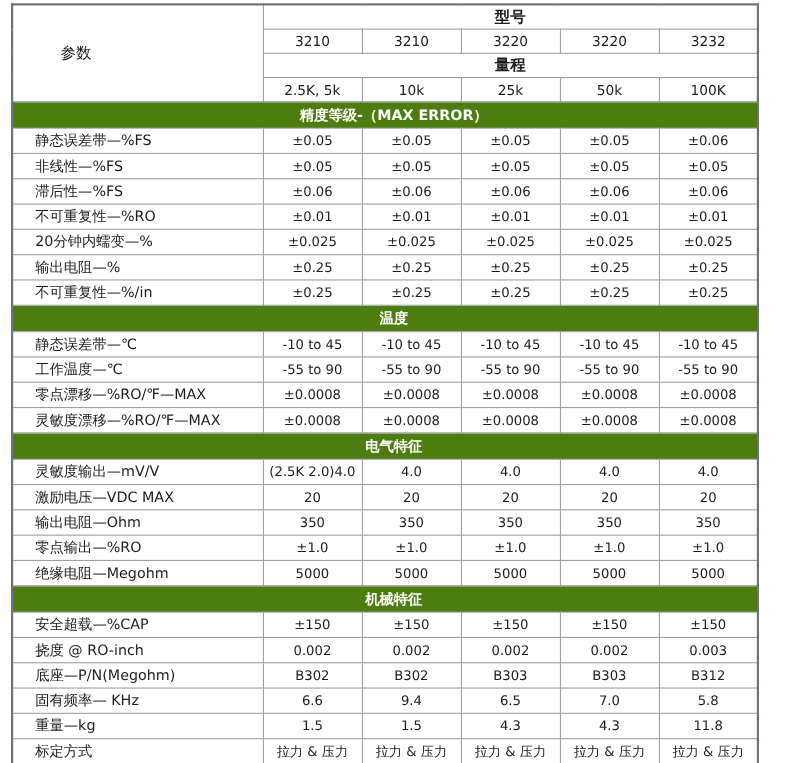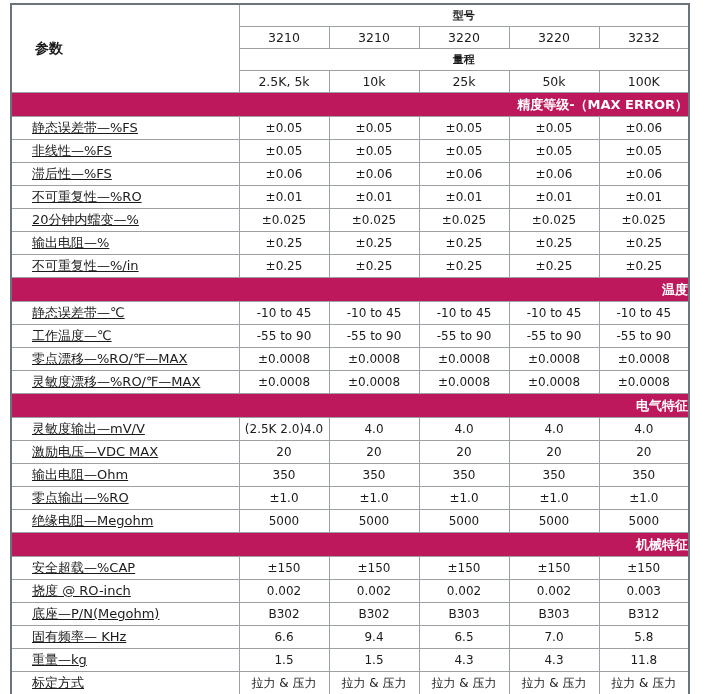--- a/index.html
+++ b/index.html
@@ -28,51 +28,50 @@
     border: 1px solid #9aa0a4;
     font-size: 12px;
     color: #1b1b1b;
     padding: 0;
     height: 21px;
     overflow: hidden;
     white-space: nowrap;
   }
   th.param-cell {
     font-size: 14px;
-    font-weight: bold;
+    font-weight: normal;
     text-align: left;
-    padding-left: 23px;
+    padding-left: 43px;
     vertical-align: middle;
   }
   th.span-header {
-    font-size: 11px;
+    font-size: 14px;
     font-weight: bold;
     text-align: center;
   }
   td.model-cell, td.range-cell {
     text-align: center;
     font-size: 12.5px;
   }
   tr.section-row td {
-    background: #be185d;
+    background: #4d7c0f;
     color: #ffffff;
     font-weight: bold;
     font-size: 13px;
-    text-align: right;
+    text-align: center;
     padding-left: 16px;
     height: 23px;
     border-left: 1px solid #627280;
     border-right: 1px solid #627280;
   }
   td.label-cell {
     text-align: left;
     padding-left: 20px;
     font-size: 13px;
     height: 22px;
-    text-decoration: underline;
   }
   td.value-cell {
     text-align: center;
     font-size: 12px;
     height: 22px;
   }
 </style>
 </head>
 <body>
 

